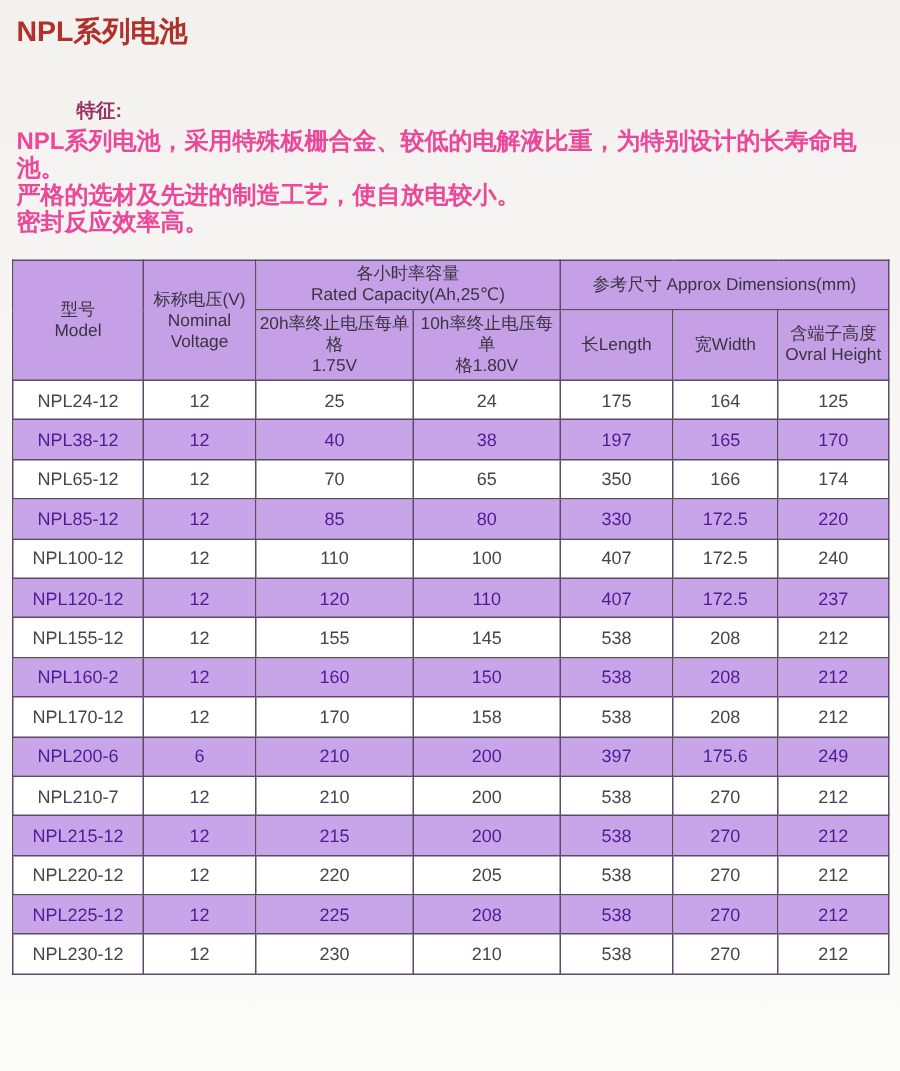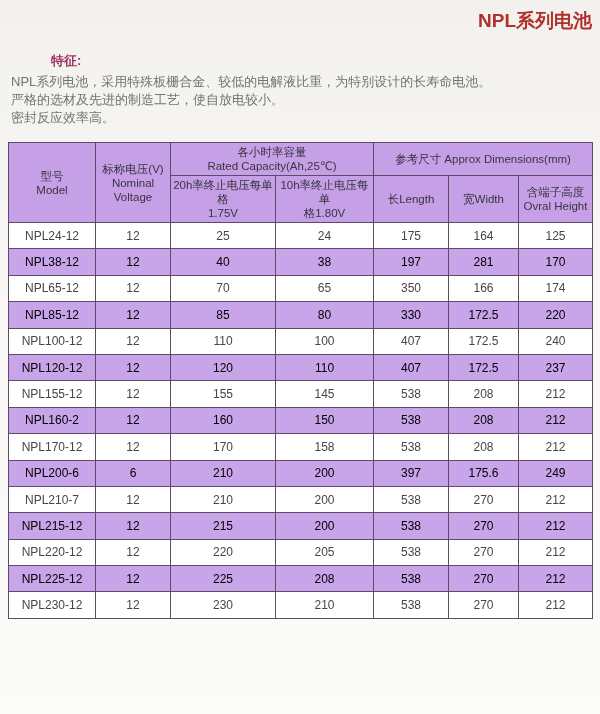--- a/index.html
+++ b/index.html
@@ -12,33 +12,32 @@
     overflow: hidden;
     color: #3f3f3f;
   }
   .page { padding: 6px 8px 0 8px; }
 
   .page-title {
     font-size: 19px;
     font-weight: bold;
     color: #b2302c;
     padding: 2px 0 0 3px;
-    margin-bottom: 18px;
-    text-align: right;
+    margin-bottom: 31px;
   }
 
   .section { margin-left: 3px; }
   .section-heading {
     font-size: 13px;
     font-weight: bold;
     color: #993366;
     margin-bottom: 3px;
     margin-left: 40px;
   }
-  .section-lines { font-size: 13px; color: #737373; line-height: 18px; white-space: pre-line; }
+  .section-lines { font-size: 16px; color: #ec4899; line-height: 18px; white-space: pre-line; font-weight: bold; }
 
   .sec-features { margin-bottom: 15px; }
   .sec-float { margin-bottom: 24px; }
   .sec-float .section-lines { line-height: 17px; }
   .sec-specs .section-heading { margin-bottom: 7px; }
 
   table.spec-table {
     border-collapse: collapse;
     width: 584px;
     table-layout: fixed;
@@ -59,21 +58,21 @@
     font-size: 11.5px;
     line-height: 14px;
     padding: 2px 1px;
   }
   table.spec-table td {
     height: 26.4px;
     color: #4a434c;
     padding: 0 2px;
   }
   table.spec-table td.model-cell { text-align: center; padding-left: 2px; }
-  table.spec-table tr.alt td { background: #c8a4e9; color: #000000; }
+  table.spec-table tr.alt td { background: #c8a4e9; color: #4c1d95; }
   .hdr-row1 th { height: 30px; }
   .hdr-row2 th { height: 33px; }
 
   col.c-model  { width: 87px; }
   col.c-volt   { width: 75px; }
   col.c-20h    { width: 105px; }
   col.c-10h    { width: 98px; }
   col.c-len    { width: 75px; }
   col.c-wid    { width: 70px; }
   col.c-hgt    { width: 74px; }
@@ -135,21 +134,21 @@
           <td>175</td>
           <td>164</td>
           <td>125</td>
         </tr>
         <tr class="alt">
           <td class="model-cell">NPL38-12</td>
           <td>12</td>
           <td>40</td>
           <td>38</td>
           <td>197</td>
-          <td>281</td>
+          <td>165</td>
           <td>170</td>
         </tr>
         <tr>
           <td class="model-cell">NPL65-12</td>
           <td>12</td>
           <td>70</td>
           <td>65</td>
           <td>350</td>
           <td>166</td>
           <td>174</td>

